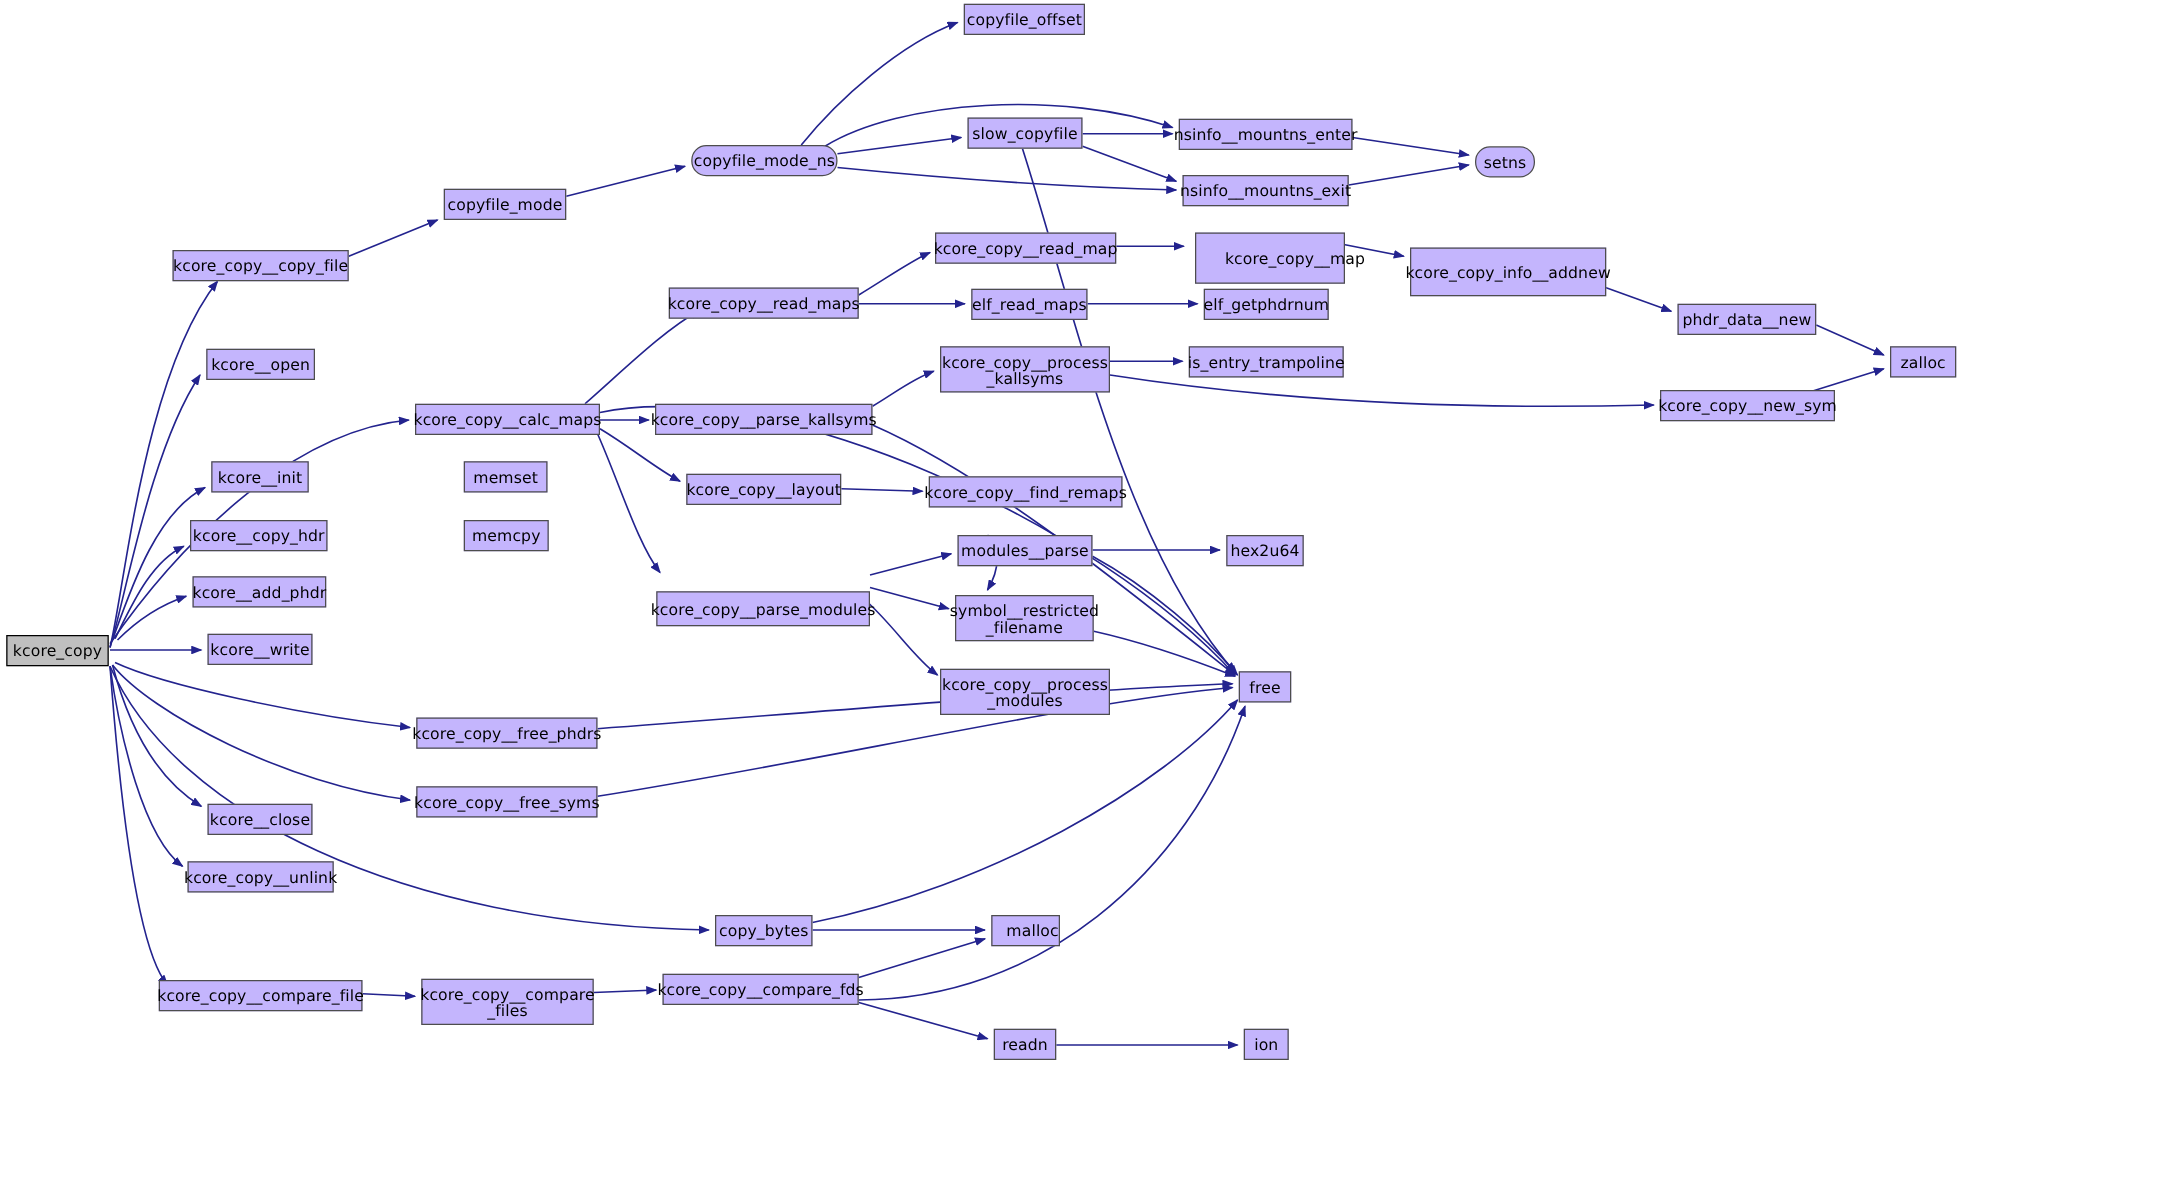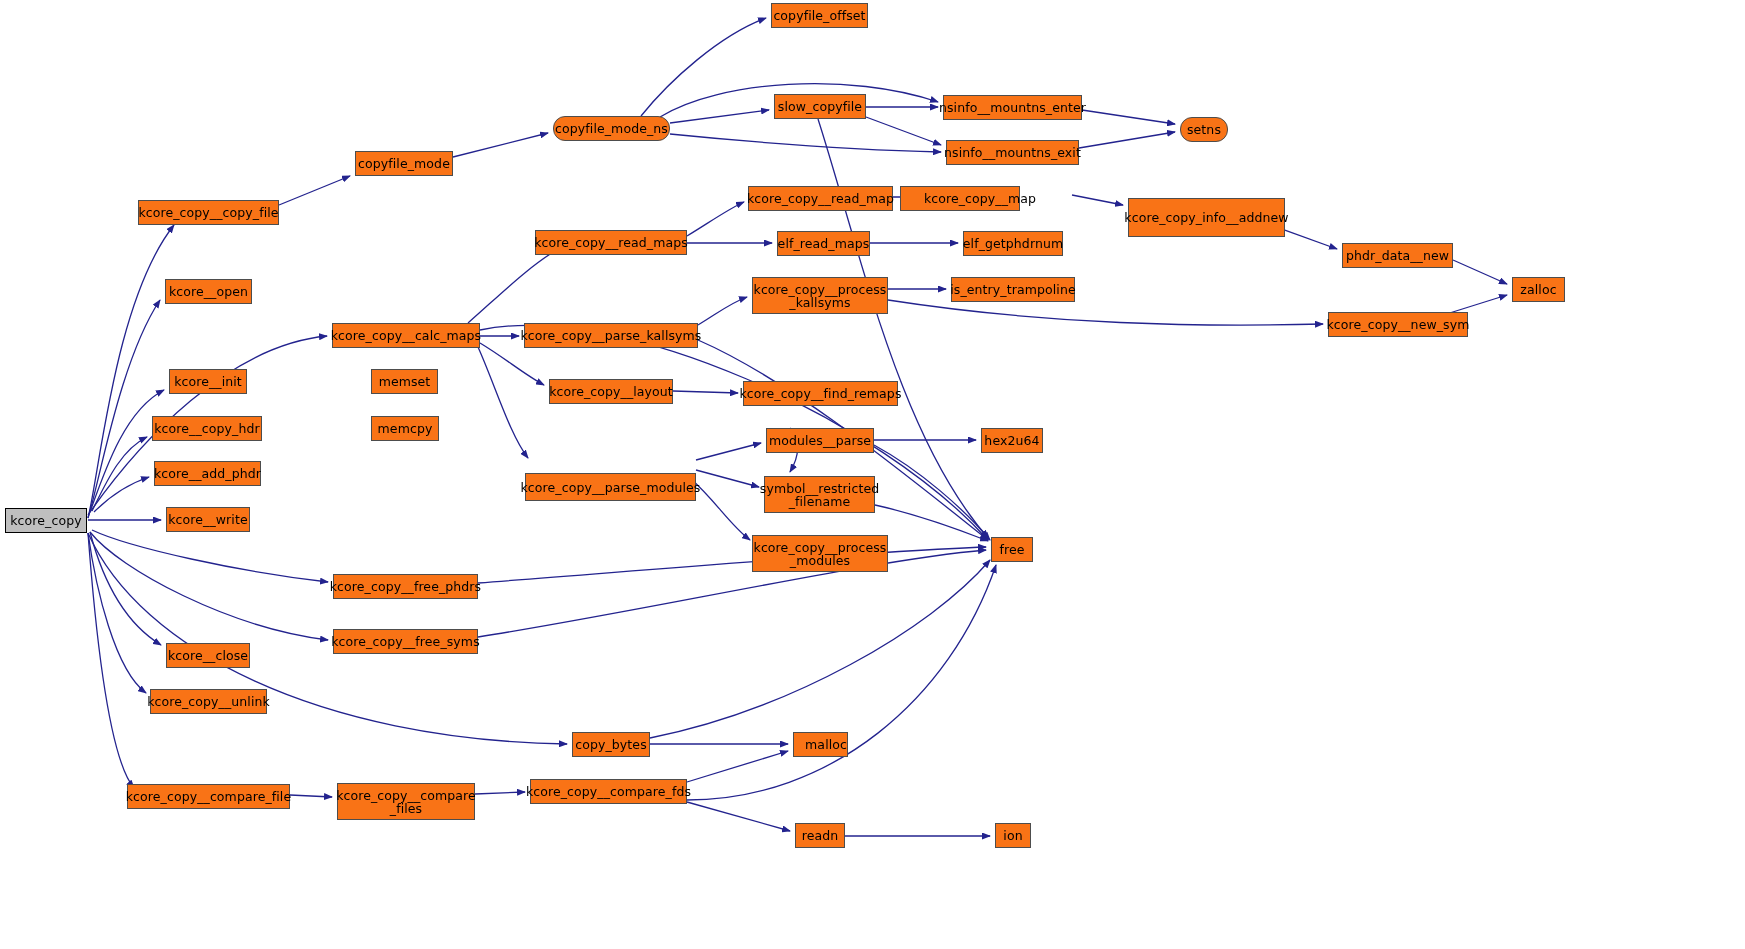--- a/index.html
+++ b/index.html
@@ -14,21 +14,21 @@
   svg#edges{
     position:absolute;
     left:0;top:0;
     width:1745px;height:949px;
     pointer-events:none;
   }
   .node{
     position:absolute;
     box-sizing:border-box;
     border:1px solid #4d4d4d;
-    background:#f97316;
+    background:#c4b5fd;
     color:#000000;
     font-size:12.5px;
     line-height:13px;
     display:flex;
     align-items:center;
     justify-content:center;
     text-align:center;
     white-space:pre-line;
     letter-spacing:0.1px;
     z-index:5;
@@ -137,21 +137,21 @@
       <div class="node" style="left: 355px; top: 151px; width: 98px; height: 25px;"><span>copyfile_mode</span></div>
       <div class="node" style="left: 553px; top: 116px; width: 117px; height: 25px; border-radius: 12px;"><span>copyfile_mode_ns</span></div>
       <div class="node" style="left: 771px; top: 3px; width: 97px; height: 25px;"><span>copyfile_offset</span></div>
       <div class="node" style="left: 774px; top: 94px; width: 92px; height: 25px;"><span>slow_copyfile</span></div>
       <div class="node" style="left: 943px; top: 95px; width: 139px; height: 25px;"><span>nsinfo__mountns_enter</span></div>
       <div class="node" style="left: 946px; top: 140px; width: 133px; height: 25px;"><span>nsinfo__mountns_exit</span></div>
       <div class="node" style="left: 1180px; top: 117px; width: 48px; height: 25px; border-radius: 12px;"><span>setns</span></div>
       <div class="node" style="left: 535px; top: 230px; width: 152px; height: 25px;"><span>kcore_copy__read_maps</span></div>
       <div class="node" style="left: 748px; top: 186px; width: 145px; height: 25px;"><span>kcore_copy__read_map</span></div>
       <div class="node" style="left: 777px; top: 231px; width: 93px; height: 25px;"><span>elf_read_maps</span></div>
-      <div class="node" style="left: 900px; top: 186px; width: 120px; height: 25px; padding-left: 40px;"><span>kcore_copy__map</span></div>
+      <div class="node" style="left: 956px; top: 186px; width: 120px; height: 41px; padding-left: 40px;"><span>kcore_copy__map</span></div>
       <div class="node" style="left: 963px; top: 231px; width: 100px; height: 25px;"><span>elf_getphdrnum</span></div>
       <div class="node" style="left: 1128px; top: 198px; width: 157px; height: 39px;"><span>kcore_copy_info__addnew</span></div>
       <div class="node" style="left: 1342px; top: 243px; width: 111px; height: 25px;"><span>phdr_data__new</span></div>
       <div class="node" style="left: 1512px; top: 277px; width: 53px; height: 25px;"><span>zalloc</span></div>
       <div class="node" style="left: 1328px; top: 312px; width: 140px; height: 25px;"><span>kcore_copy__new_sym</span></div>
       <div class="node" style="left: 752px; top: 277px; width: 136px; height: 37px;"><span>kcore_copy__process
 _kallsyms</span></div>
       <div class="node" style="left: 951px; top: 277px; width: 124px; height: 25px;"><span>is_entry_trampoline</span></div>
       <div class="node" style="left: 524px; top: 323px; width: 174px; height: 25px;"><span>kcore_copy__parse_kallsyms</span></div>
       <div class="node" style="left: 549px; top: 379px; width: 124px; height: 25px;"><span>kcore_copy__layout</span></div>

